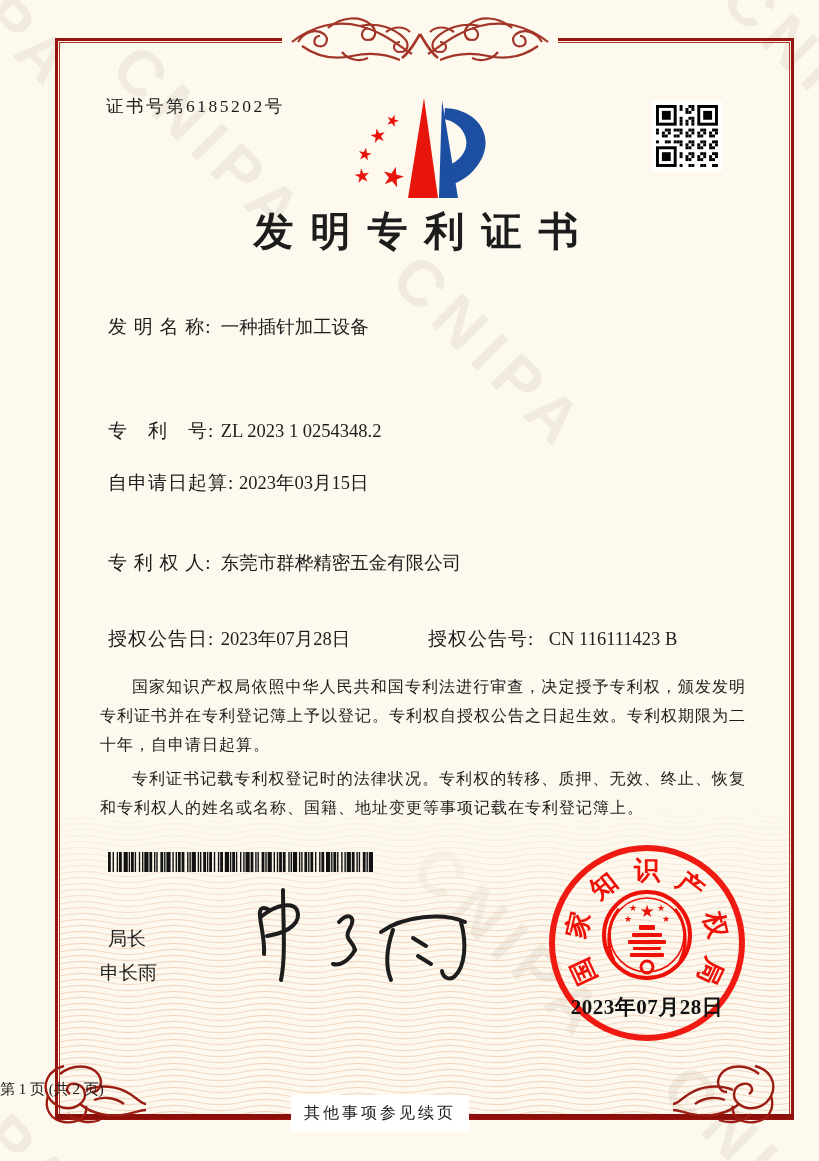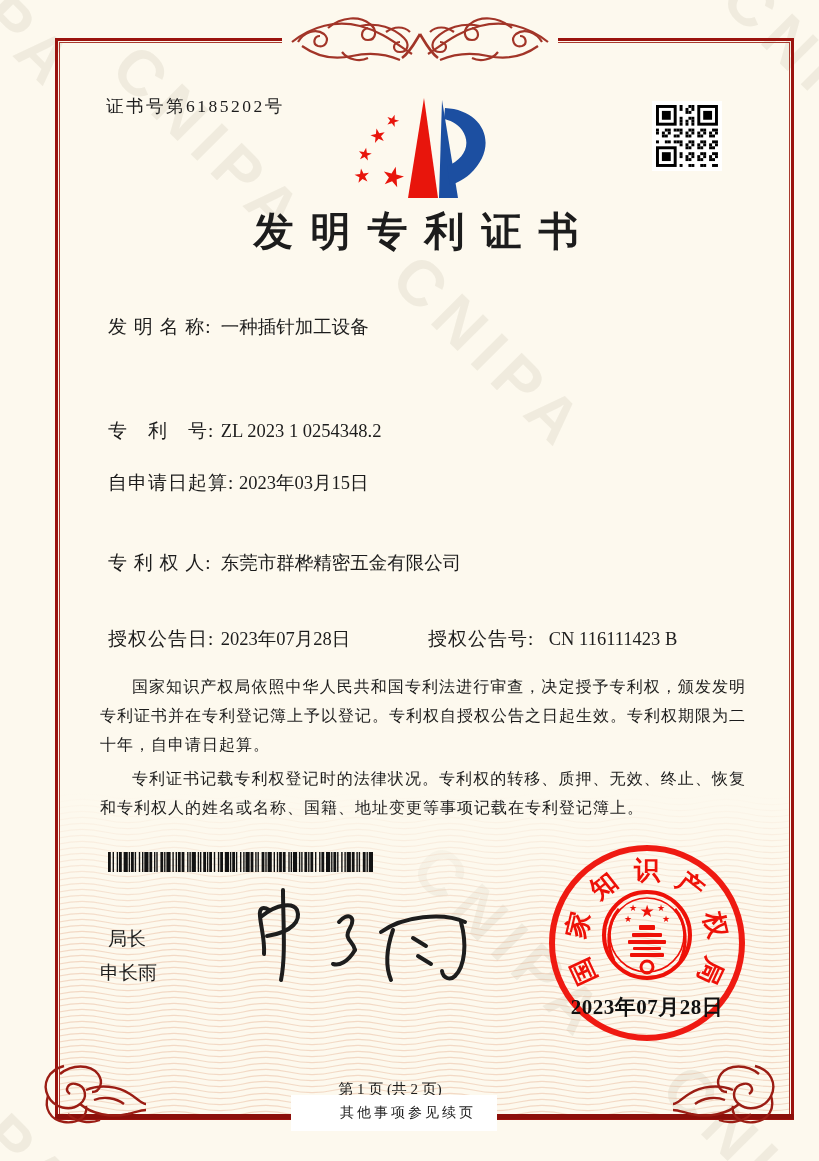--- a/index.html
+++ b/index.html
@@ -70,24 +70,24 @@
   .seal-ring span{
     position:absolute;width:28px;height:30px;text-align:center;
     font-size:26px;font-weight:bold;color:#ee1108;line-height:30px;
   }
   .seal-emblem{position:absolute;left:43px;top:36px;width:110px;height:112px;}
   .seal-date{
     position:absolute;left:0;top:148px;width:196px;text-align:center;
     font-size:21px;font-weight:bold;color:#111;letter-spacing:0.5px;z-index:6;
   }
   
-  .page-note{position:absolute;left:0;top:1080px;width:780px;text-align:center;font-size:15px;z-index:4;}
+  .page-note{position:absolute;left:0;top:1080px;width:780px;text-align:left;font-size:15px;z-index:4;}
   .cont-box{
     position:absolute;left:291px;top:1095px;width:178px;height:36px;background:#ffffff;
-    text-align:center;line-height:36px;font-size:14px;letter-spacing:3px;z-index:4;padding-left:28px;
+    text-align:center;line-height:36px;font-size:16px;letter-spacing:3px;z-index:4;
   }
 </style>
 </head>
 <body>
 
 <div class="page">
 
   <div class="wm" style="left:-80px;top:-120px;">CNIPA</div>
   <div class="wm" style="left:150px;top:30px;">CNIPA</div>
   <div class="wm" style="left:430px;top:240px;">CNIPA</div>

